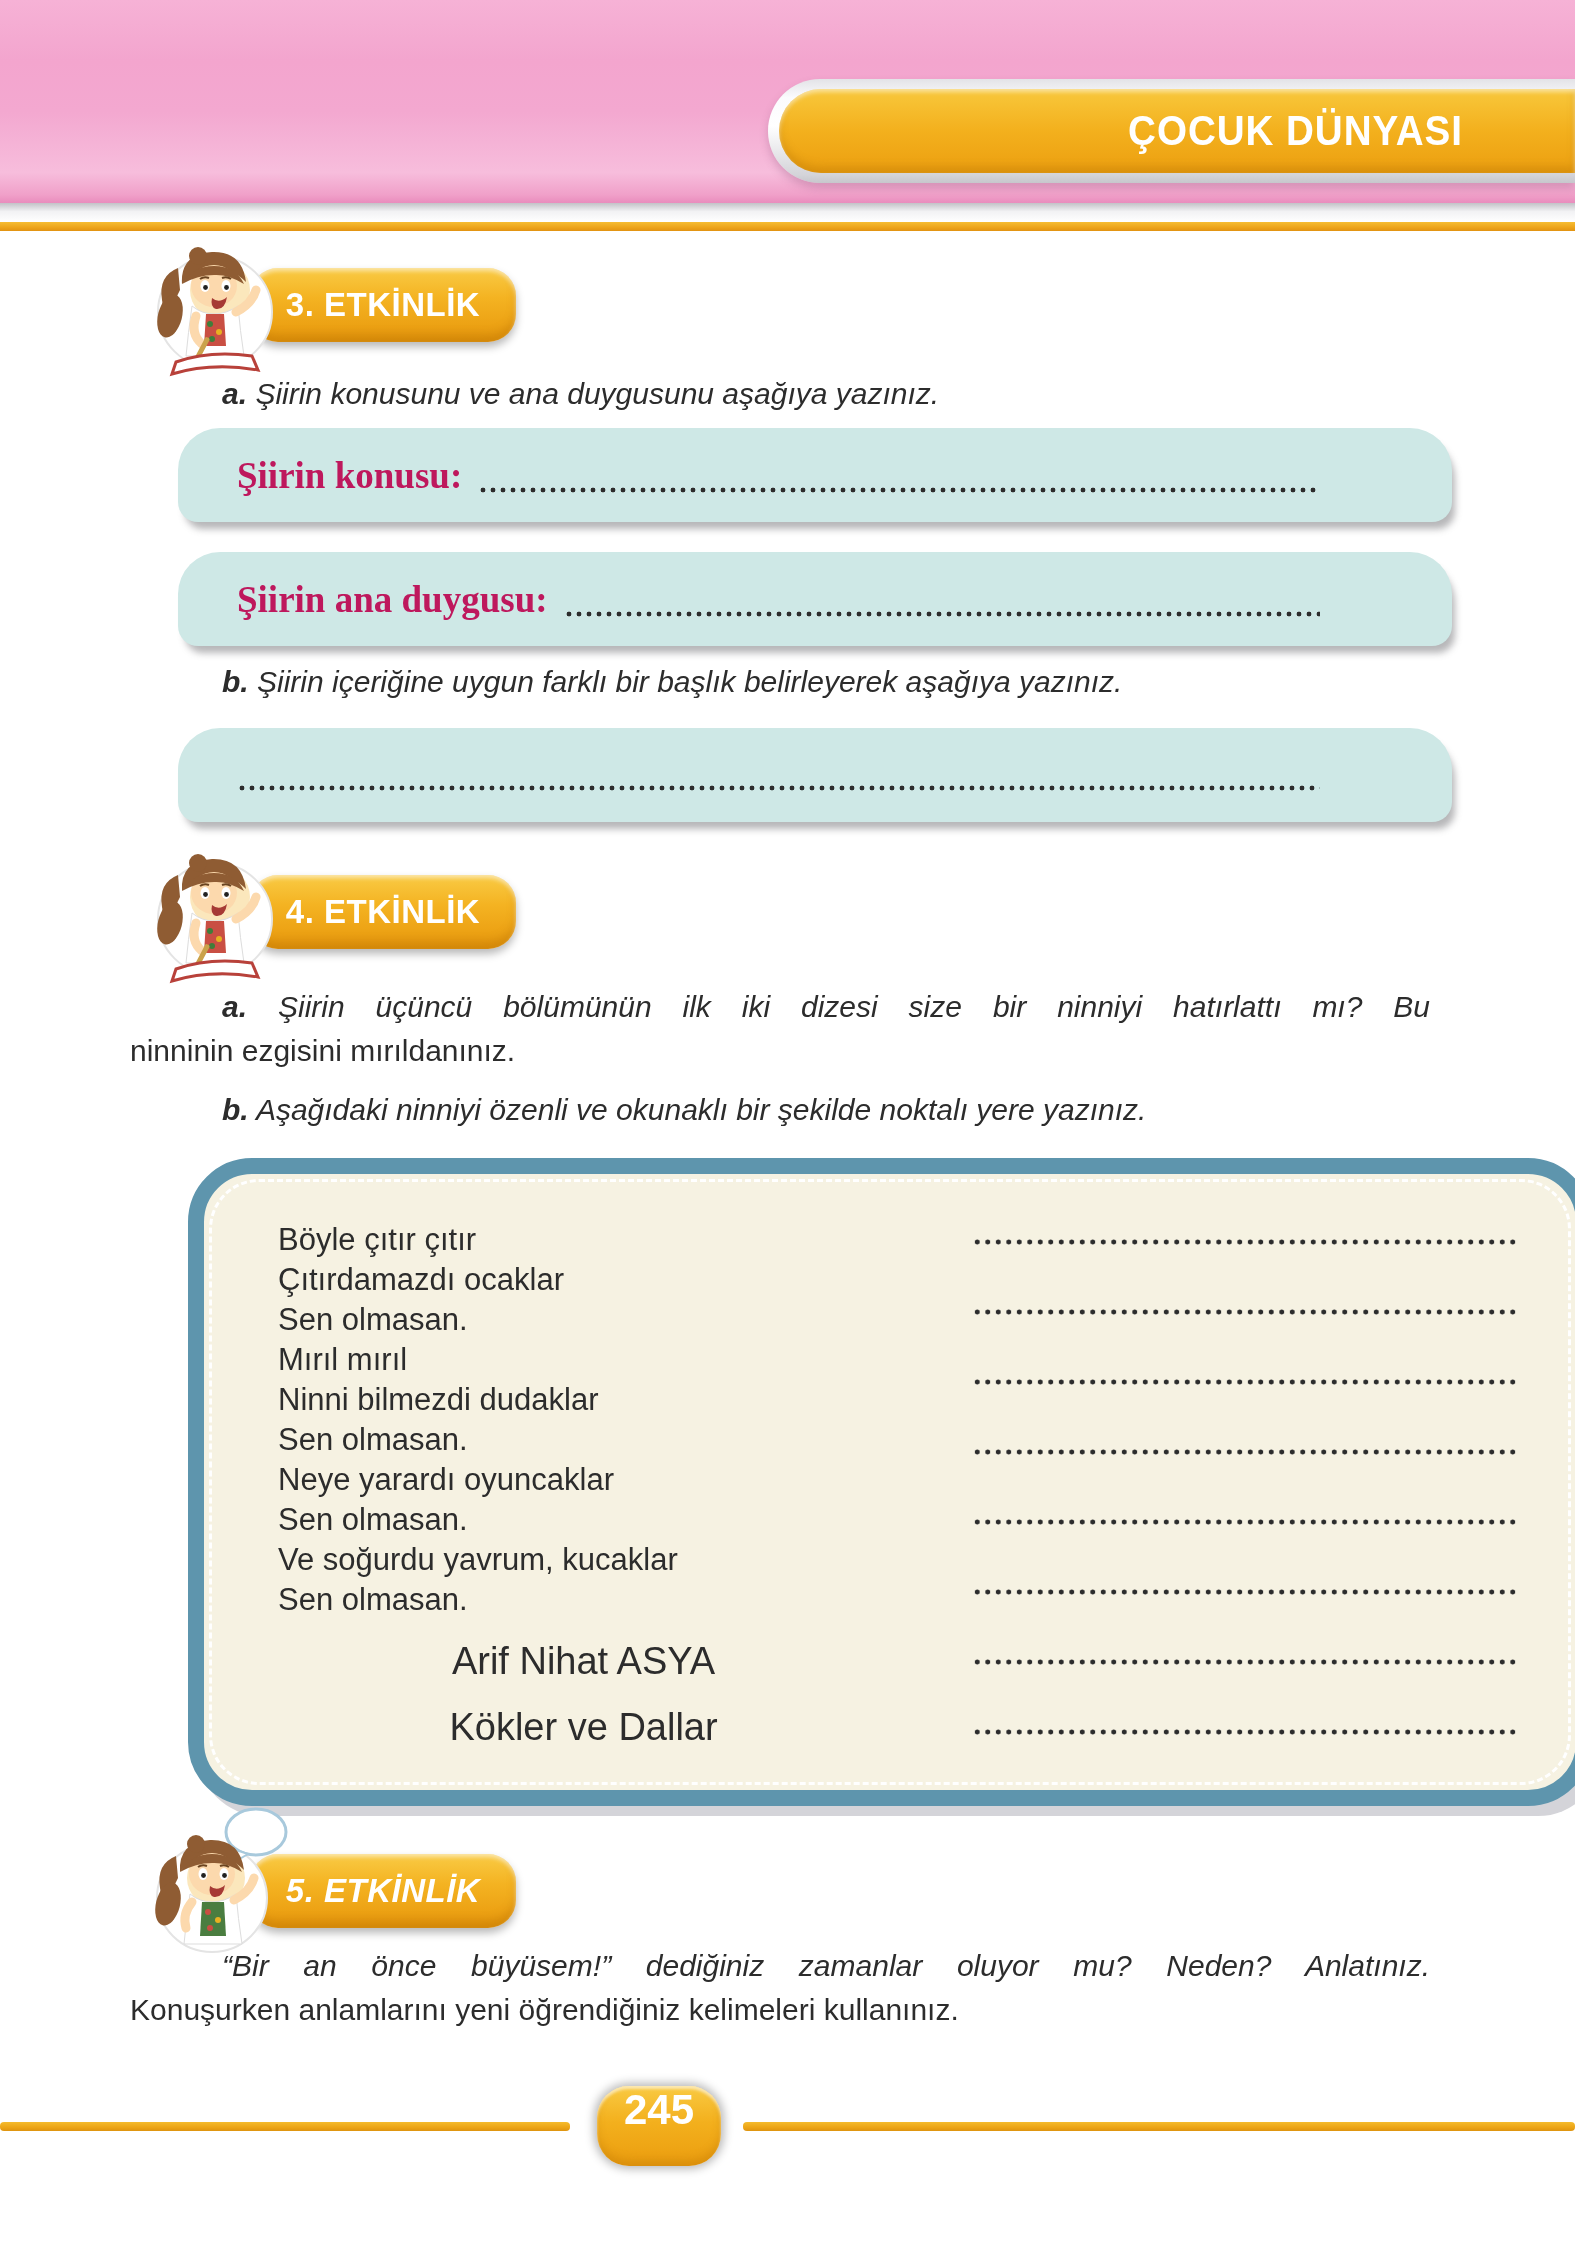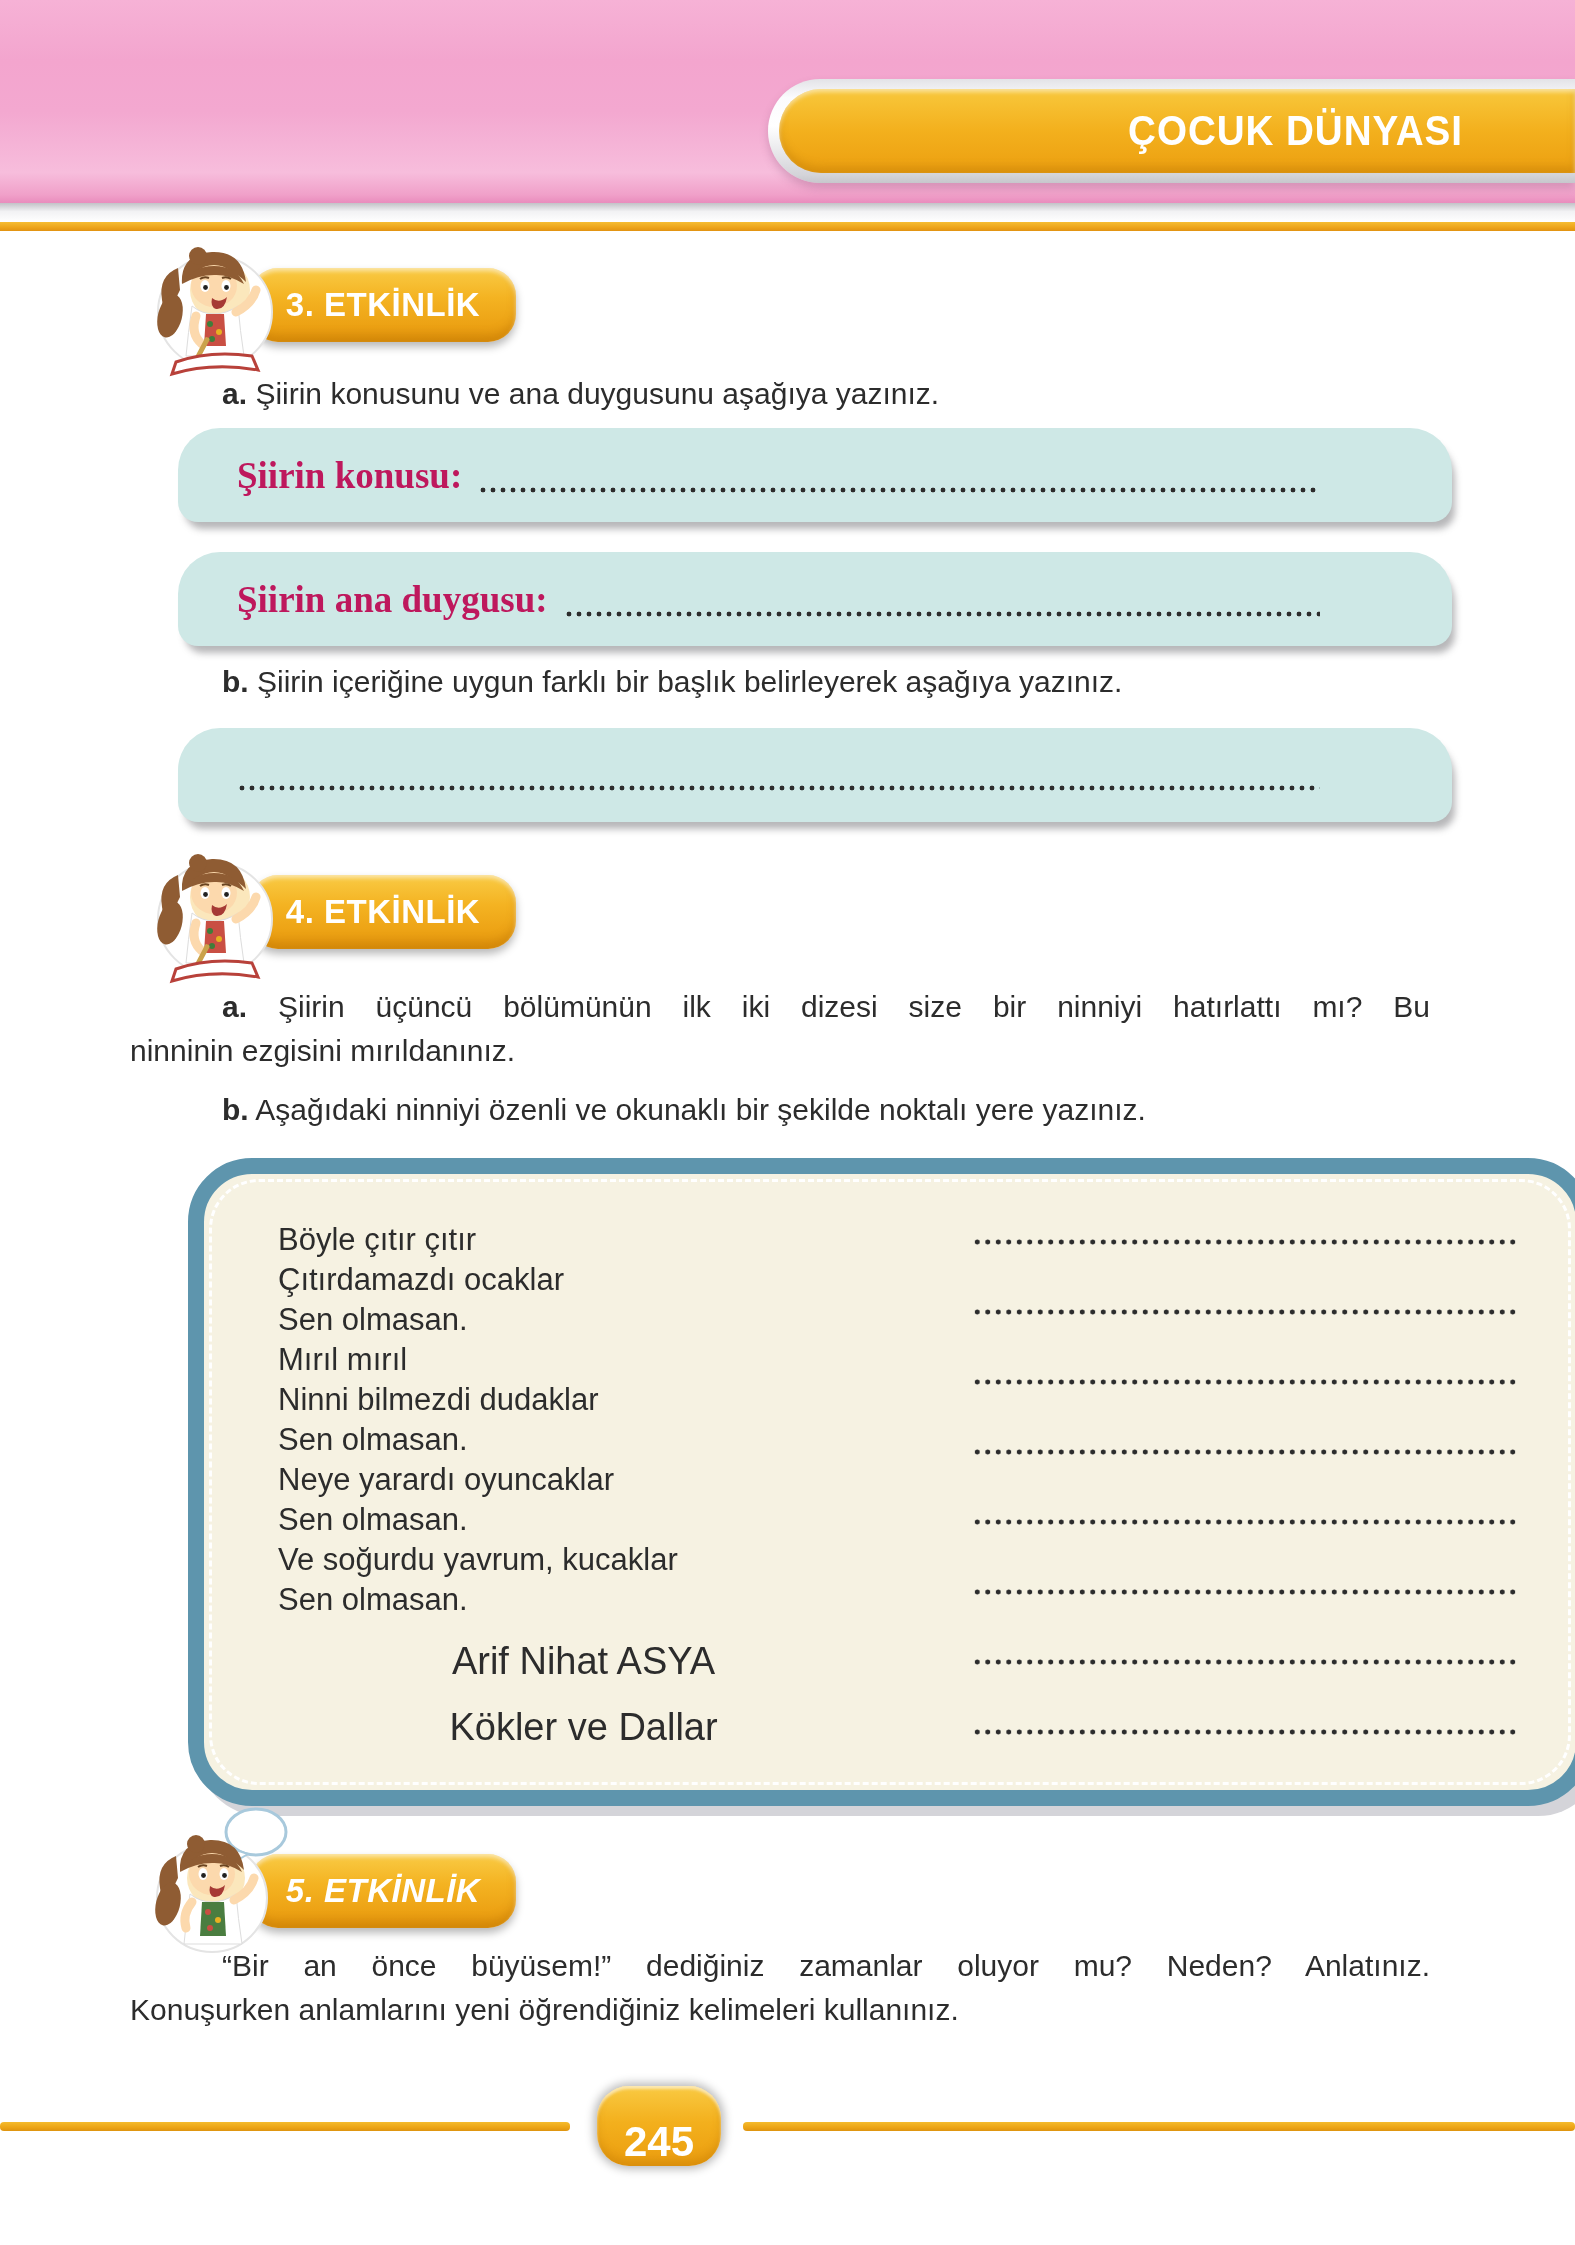--- a/index.html
+++ b/index.html
@@ -30,21 +30,21 @@
   .badge-pill { position:absolute; left:110px; width:266px; height:74px; border-radius:28px;
     background:linear-gradient(180deg,#f9cb45 0%,#f4b322 40%,#eda315 75%,#e3950c 100%);
     box-shadow:0 5px 8px rgba(0,0,0,.28), inset 0 3px 4px rgba(255,255,255,.55), inset 0 -7px 9px rgba(180,110,0,.35);
     display:flex; align-items:center; justify-content:center;text-align:right; }
   .badge-label { color:#ffffff; font-weight:bold; font-size:33px; letter-spacing:.5px; white-space:nowrap; }
   .badge svg { position:absolute; left:0; top:0; z-index:2; }
 
   
   .para { position:absolute; left:130px; width:1300px; font-size:30px; line-height:44px; color:#2c2c2c; }
   .para .line { width:100%; }
-  .para .indent { padding-left:92px; }
+  .para .indent { padding-left:92px;font-style:italic; }
   .para .stretch { text-align:justify; text-align-last:justify; }
   .blabel { font-weight:bold; }
 
   
   .field-box { position:absolute; left:178px; width:1274px; height:94px;
     background:#cee8e6; border-radius:42px 42px 20px 20px;
     box-shadow:5px 9px 7px -2px rgba(95,95,100,.45);
     display:flex; align-items:center; padding:0 132px 0 59px; }
   .field-label { font-weight:bold; font-size:37px; color:#be185d; white-space:nowrap;font-family:Liberation Serif, serif; }
   .dots { flex:1; height:8px; margin-left:16px; margin-top:30px;
@@ -67,21 +67,21 @@
     background-size:10.5px 6px; background-repeat:repeat-x; background-position:left bottom; }
 
   
   .footer-line { position:absolute; top:2122px; height:9px; border-radius:4px;
     background:linear-gradient(180deg,#f5bb2d,#eca517 60%,#df9410); }
   .footer-line.left { left:0; width:570px; }
   .footer-line.right { left:743px; width:832px; }
   .page-pill { position:absolute; top:2086px; left:597px; width:124px; height:80px; border-radius:32px;
     background:linear-gradient(180deg,#f9ca43,#f3b01d 45%,#eb9d0f);
     box-shadow:0 0 10px 3px rgba(0,0,0,.28), inset 0 3px 3px rgba(255,255,255,.6), inset 0 -6px 8px rgba(180,110,0,.3);
-    display:flex; align-items:flex-end; justify-content:center; }
+    display:flex; align-items:flex-start; justify-content:center; }
   .page-num { color:#ffffff; font-size:42px; font-weight:bold; }
 </style>
 </head>
 <body>
 
 <div class="page">
 
   <div class="header">
     <div class="title-capsule">
       <div class="title-pill">

